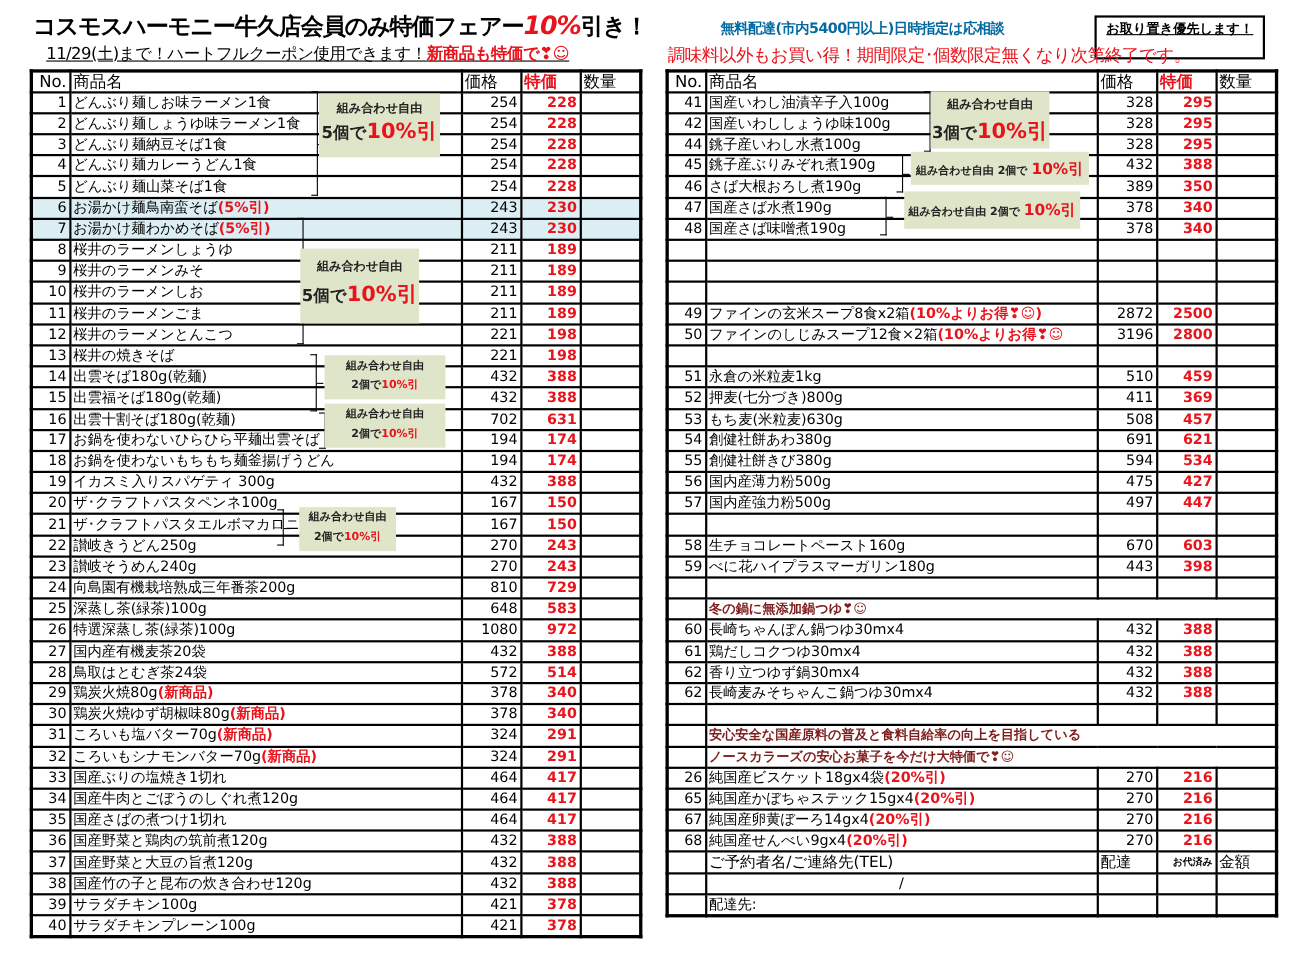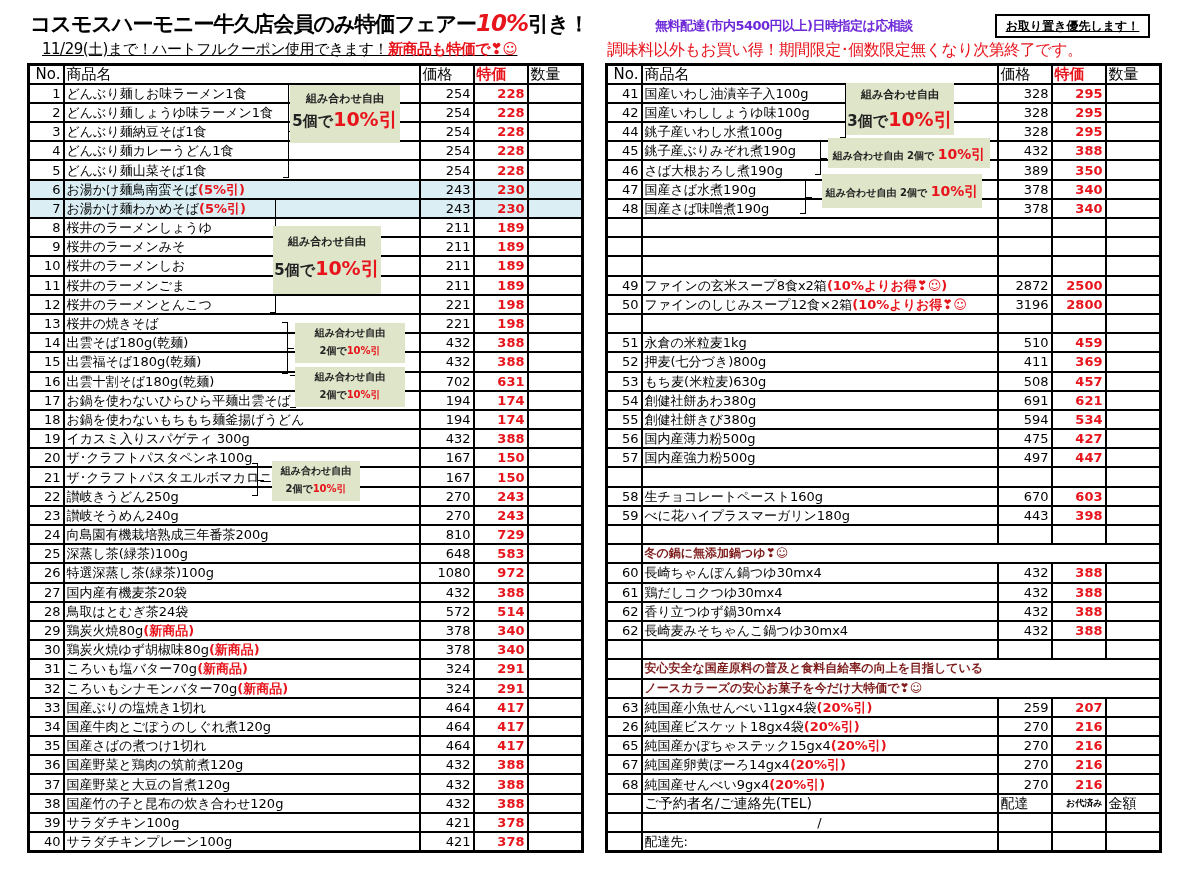--- a/index.html
+++ b/index.html
@@ -12,23 +12,23 @@
   #title {
     left: 30px; top: 10px; font-size: 21px; font-weight: bold; letter-spacing: -1px;
     white-space: nowrap;
   }
   #title .red { color: #e8141c; font-style: italic; font-size: 23px; }
   #subtitle {
     left: 42px; top: 40px; font-size: 15px; white-space: nowrap;
     text-decoration: underline; letter-spacing: -0.5px;
   }
   #subtitle .red { color: #e8141c; font-weight: bold; }
-  #delivery { left: 655px; top: 17px; font-size: 13px; color: #6d28d9; font-weight: bold; white-space: nowrap; letter-spacing: -0.5px; text-align: right; }
+  #delivery { left: 655px; top: 17px; font-size: 13px; color: #0369a1; font-weight: bold; white-space: nowrap; letter-spacing: -0.5px; text-align: right; }
   #reserve-box {
-    left: 995px; top: 14px; width: 155px; height: 24px; border: 2px solid #000;
+    left: 995px; top: 14px; width: 155px; height: 40px; border: 2px solid #000;
     font-size: 12px; font-weight: bold; text-decoration: underline; text-align: center; line-height: 20px;
     white-space: nowrap;
   }
   #promo-line { left: 607px; top: 40px; font-size: 16px; color: #e8141c; white-space: nowrap; letter-spacing: -0.5px; }
 
   table.sheet {
     position: absolute; top: 63px; border-collapse: collapse; table-layout: fixed;
     border: 3px solid #000;
   }
   #left-table { left: 27px; width: 554px; }
@@ -591,27 +591,20 @@
       </tr>
       <tr class="note">
         <td class="no"></td>
         <td class="name notecell" colspan="4">安心安全な国産原料の普及と食料自給率の向上を目指している</td>
       </tr>
       <tr class="note">
         <td class="no"></td>
         <td class="name notecell" colspan="4">ノースカラーズの安心お菓子を今だけ大特価で❣☺</td>
       </tr>
       <tr>
-        <td class="no">63</td>
-        <td class="name"><span>純国産小魚せんべい11gx4袋</span><span class="tag">(20%引)</span></td>
-        <td class="price">259</td>
-        <td class="special">207</td>
-        <td class="qty"></td>
-      </tr>
-      <tr>
         <td class="no">26</td>
         <td class="name"><span>純国産ビスケット18gx4袋</span><span class="tag">(20%引)</span></td>
         <td class="price">270</td>
         <td class="special">216</td>
         <td class="qty"></td>
       </tr>
       <tr>
         <td class="no">65</td>
         <td class="name"><span>純国産かぼちゃステック15gx4</span><span class="tag">(20%引)</span></td>
         <td class="price">270</td>

